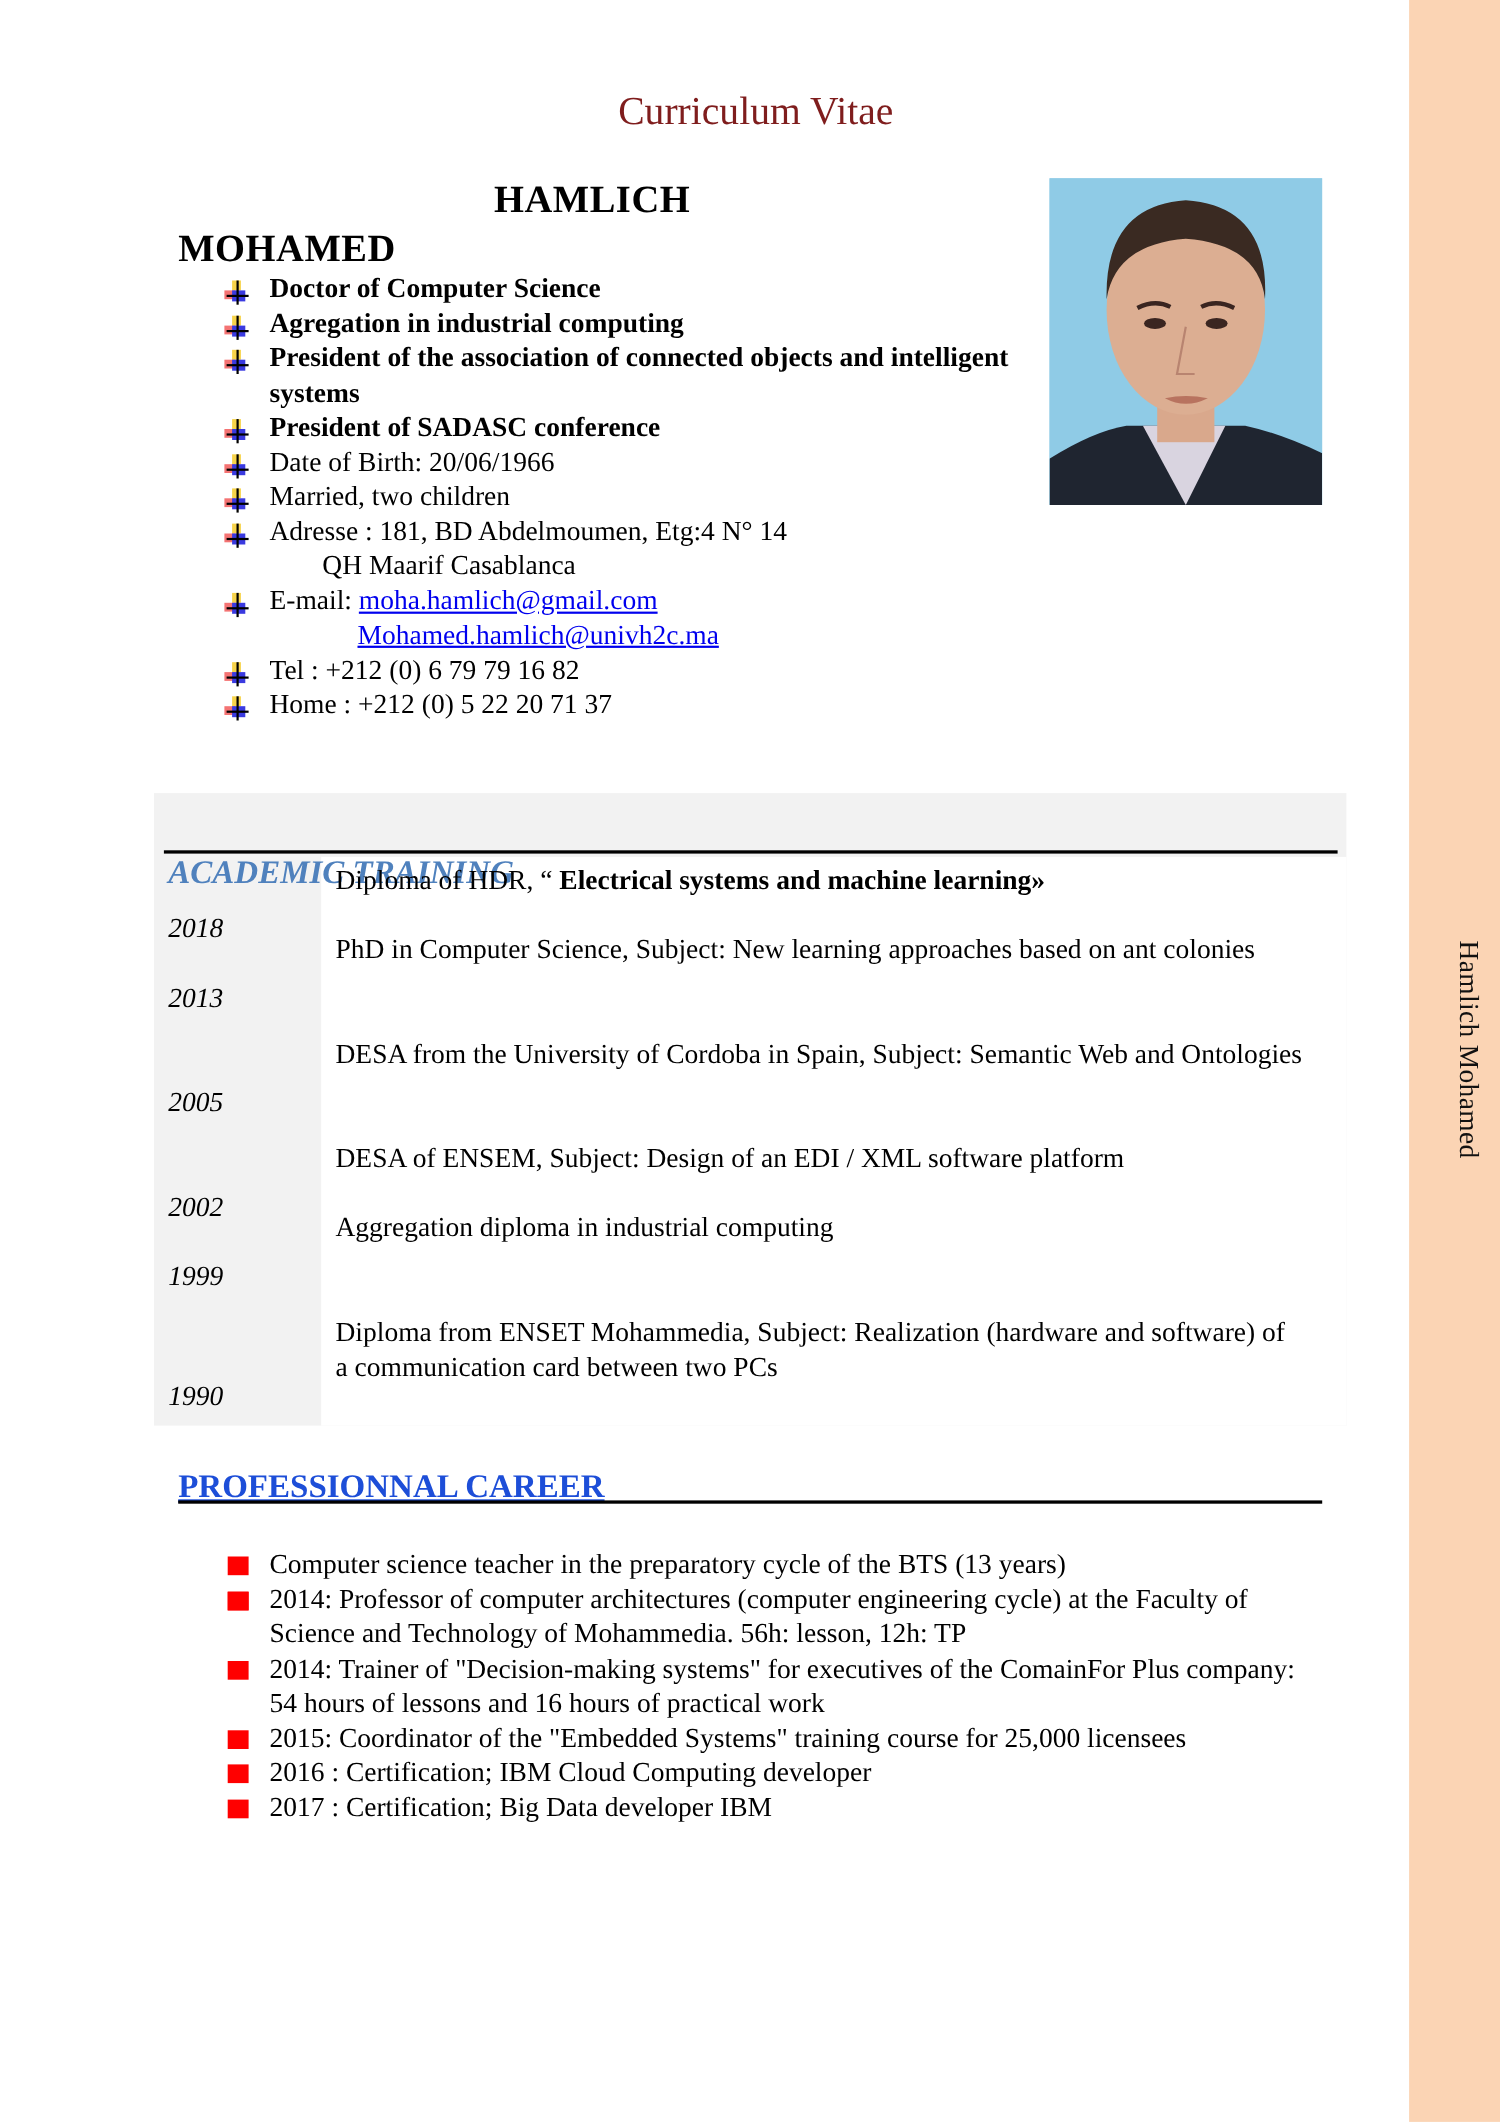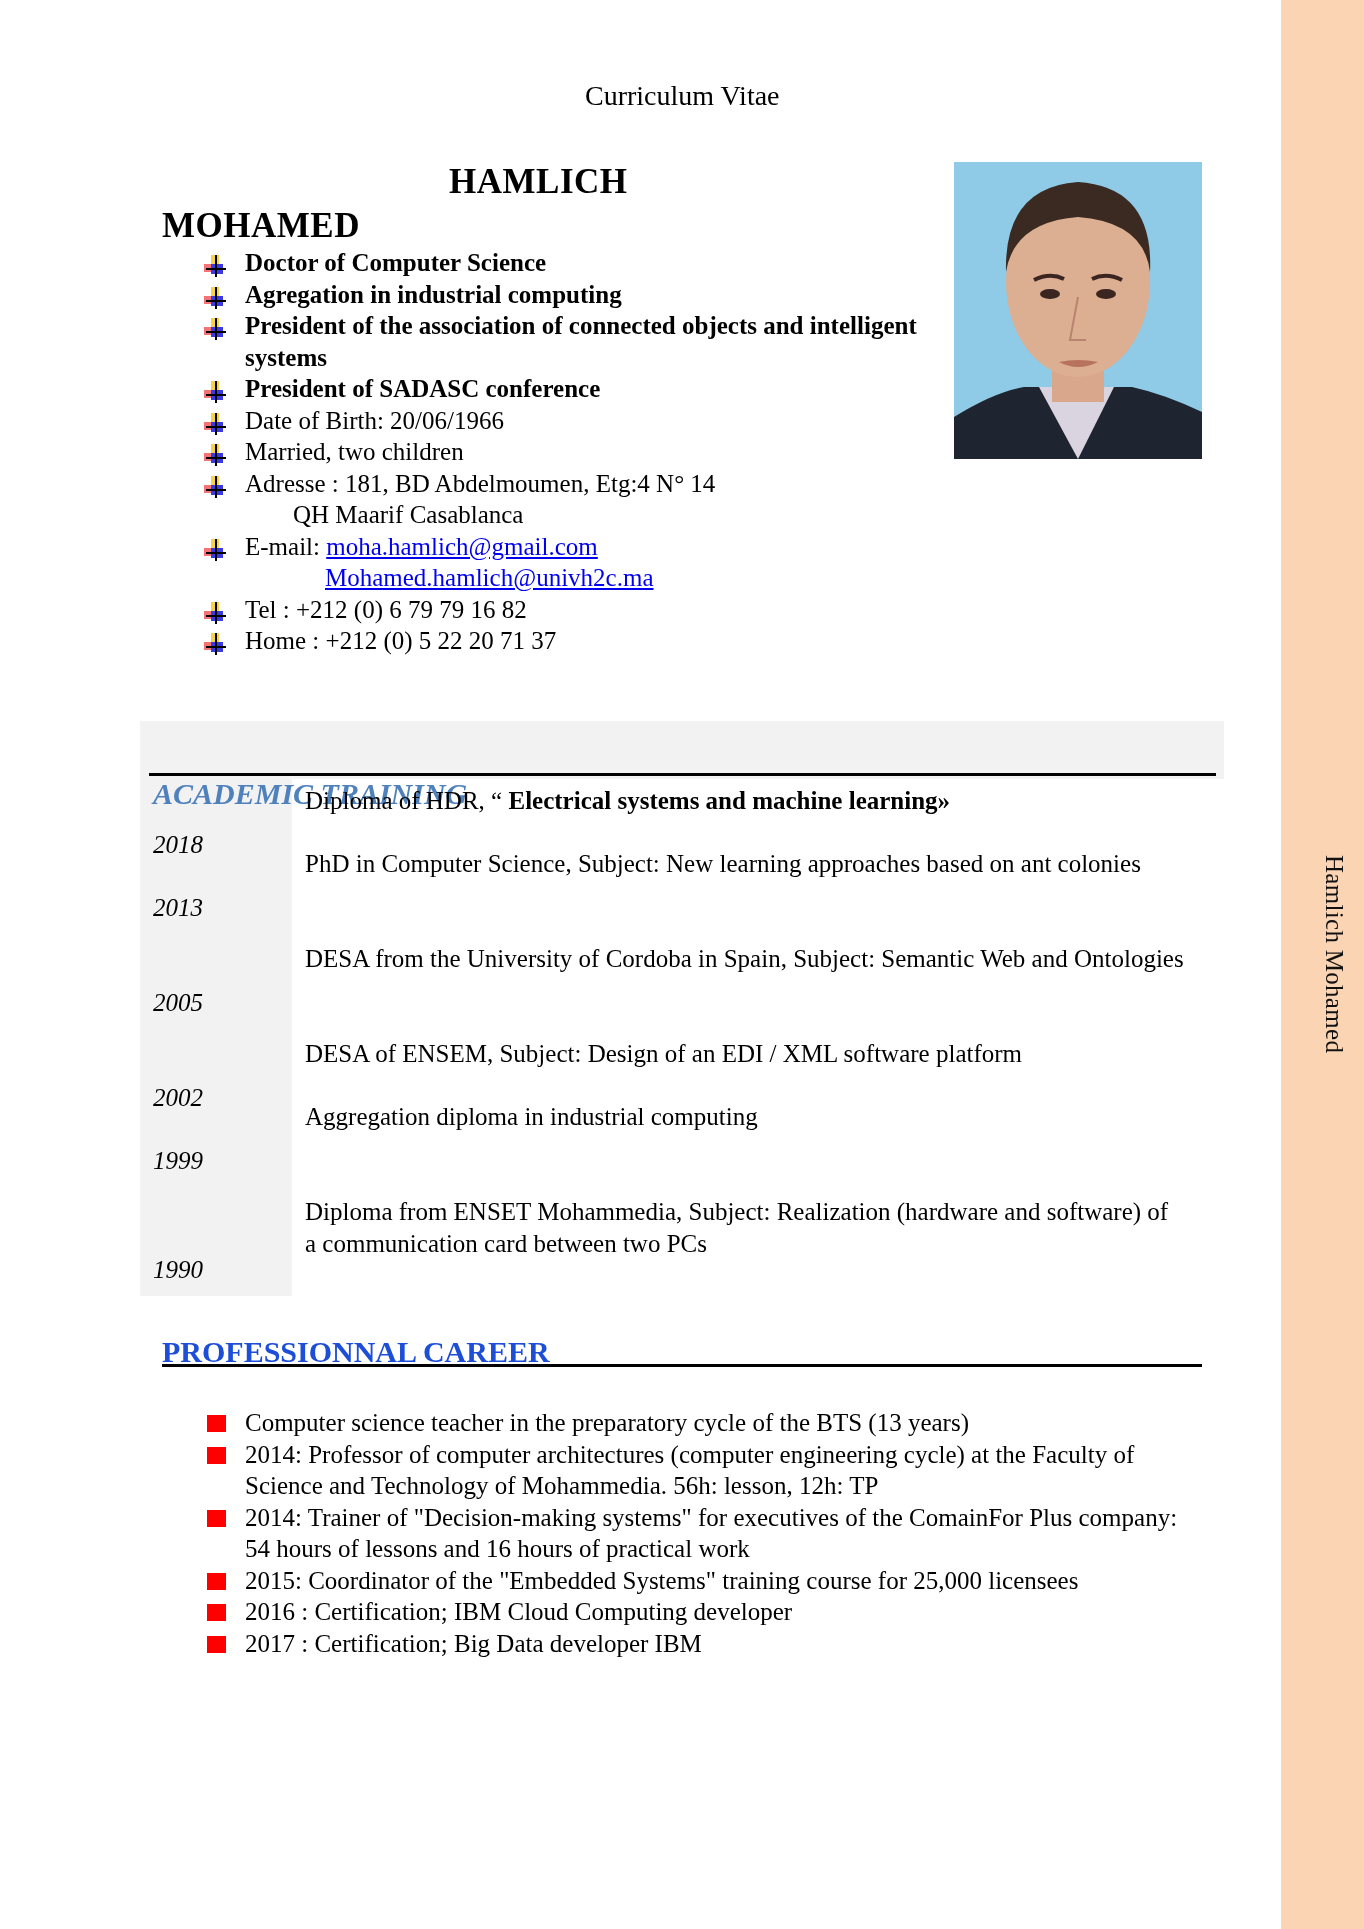--- a/index.html
+++ b/index.html
@@ -1,21 +1,21 @@
 <!DOCTYPE html>
 <html><head>
 <meta charset="utf-8">
 <style>
   html, body { margin:0; padding:0; }
   body { width:1364px; height:1929px; position:relative; background:#ffffff; overflow:hidden;
          font-family:"Liberation Serif", serif; color:#000; }
   .sidebar { position:absolute; left:1281px; top:0; width:83px; height:1929px; background:#fbd4b4; }
   .sidebar-text { position:absolute; left:1320px; top:855px; writing-mode:vertical-rl; font-size:25px;
                   color:#111; letter-spacing:0.3px; }
-  .cv-title { position:absolute; left:585px; top:80px; font-size:28px; color:#000000; }
+  .cv-title { position:absolute; left:562px; top:80px; font-size:36px; color:#7f1d1d; }
   .name { position:absolute; top:162px; font-size:35px; font-weight:bold; letter-spacing:0.5px; }
   .first { left:162px;margin-top:44px; } .last { left:449px; }
   .photo { position:absolute; left:954px; top:162px; width:248px; height:297px; background:#8fcbe6; overflow:hidden; }
   .photo svg { width:100%; height:100%; display:block; }
 
   .info { position:absolute; left:200px; top:247px; width:720px; }
   .info .item { position:relative; padding-left:45px; font-size:25px; line-height:31.5px; }
   .info .item.bold { font-weight:bold; }
   .bullet { position:absolute; left:4px; top:8px; width:22px; height:22px; }
   .bullet .y { position:absolute; left:7px; top:0; width:8px; height:9px; background:#f7d34a; }

